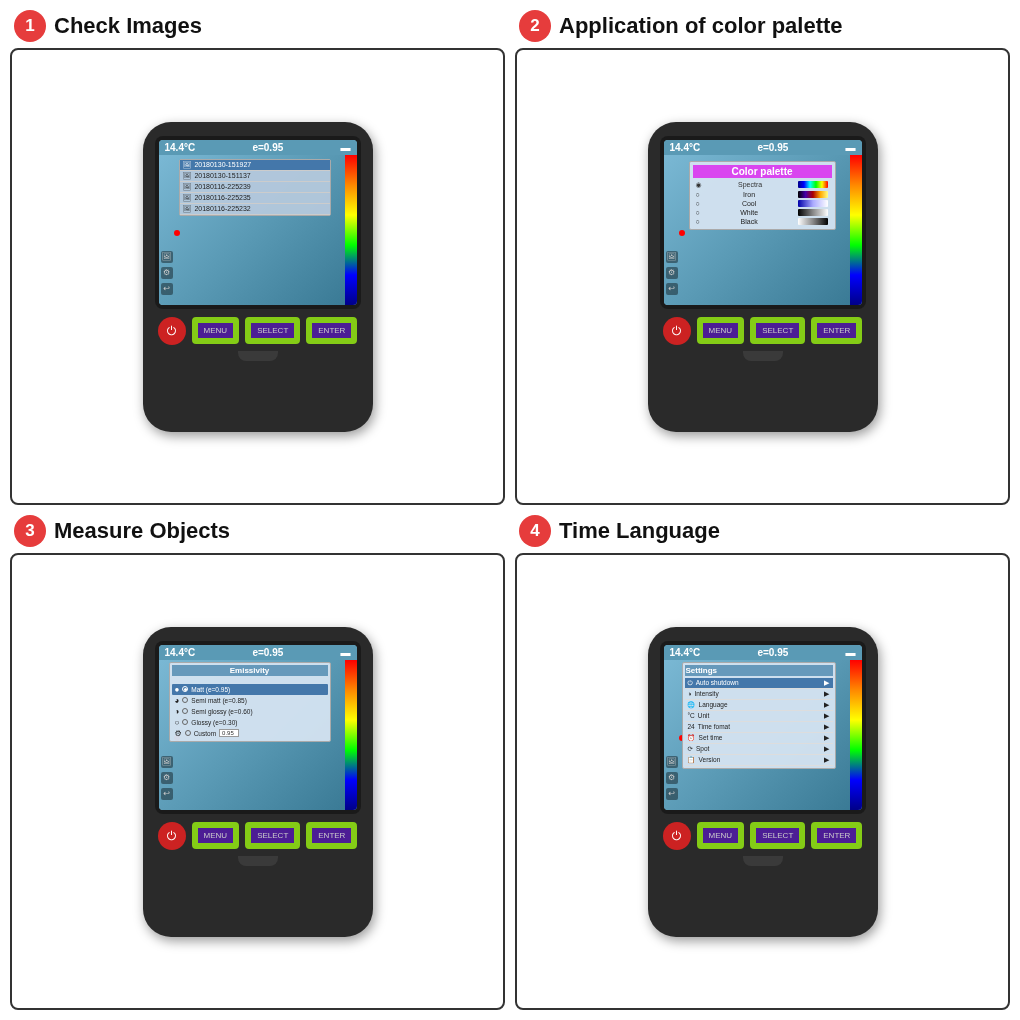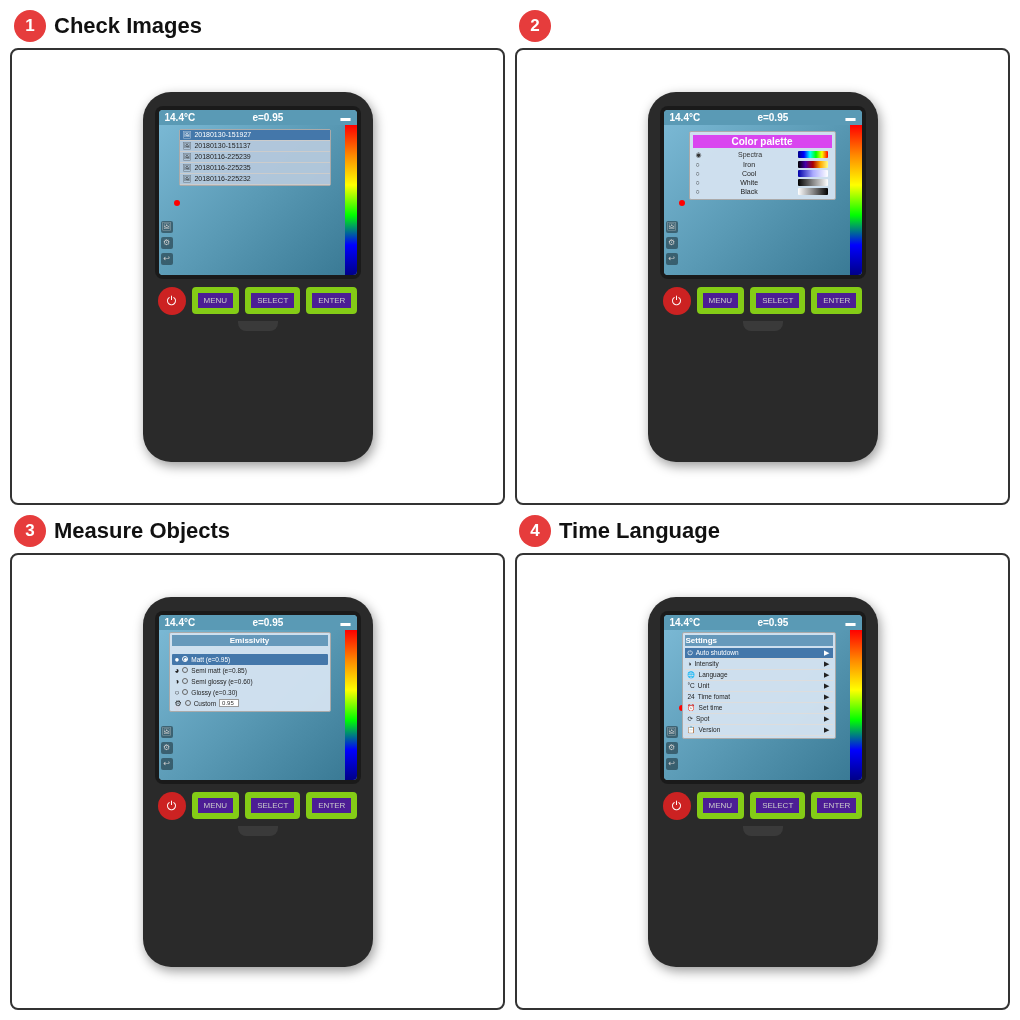--- a/index.html
+++ b/index.html
@@ -57,21 +57,21 @@
       align-items: center;
       justify-content: center;
       overflow: hidden;
       padding: 6px;
     }
     
     .device {
       background: #2a2a2a;
       border-radius: 28px;
       width: 230px;
-      height: 370px;
+      height: 310px;
       display: flex;
       flex-direction: column;
       align-items: center;
       padding: 10px 12px;
       position: relative;
       box-shadow: 2px 4px 12px rgba(0,0,0,0.4);
     }
     .device-screen-area {
       background: #1a1a1a;
       border-radius: 8px;
@@ -404,20 +404,21 @@
             <button class="btn-label">SELECT</button>
             <button class="btn-label">ENTER</button>
           </div>
           <div class="device-bottom-bump"></div>
         </div>
       </div>
     </div>
     <div class="cell">
       <div class="cell-title">
         <span class="step-badge">2</span>
+        <span>Application of color palette</span>
       </div>
       <div class="device-box">
         <div class="device">
           <div class="device-screen-area">
             <div class="device-screen">
               <div class="screen-header">
                 <span>14.4°C</span>
                 <span>e=0.95</span>
                 <span>▬</span>
               </div>

